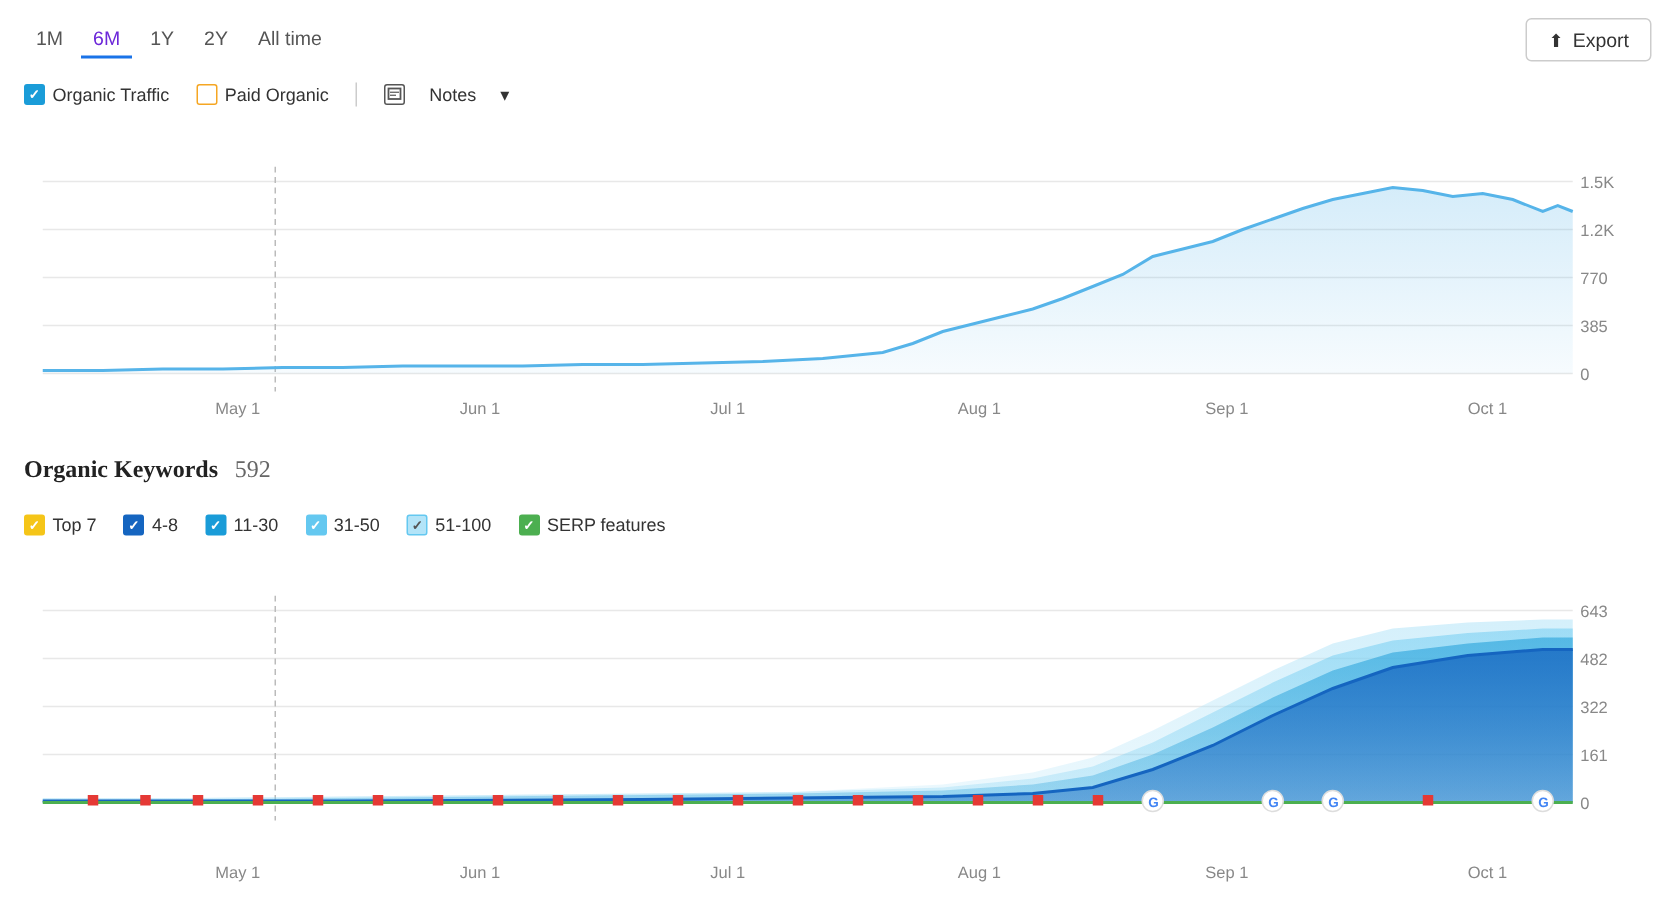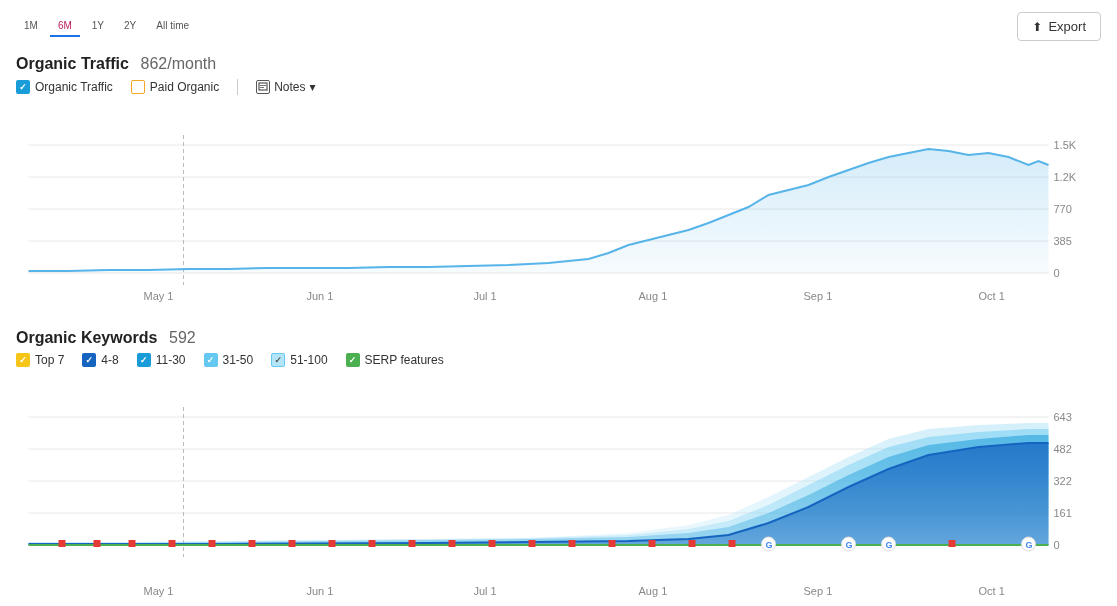--- a/index.html
+++ b/index.html
@@ -2,43 +2,43 @@
 <html><head>
   <meta charset="utf-8">
   <style>
     * { box-sizing: border-box; margin: 0; padding: 0; }
     body { font-family: -apple-system, BlinkMacSystemFont, 'Segoe UI', sans-serif; background: #fff; color: #333; font-size: 13px; }
     .container { padding: 12px 16px; width: 1117px; }
 
     
     .time-tabs { display: flex; align-items: center; gap: 4px; margin-bottom: 14px; justify-content: space-between; }
     .time-tabs-left { display: flex; align-items: center; gap: 4px; }
-    .tab-btn { padding: 4px 8px; border: none; background: none; cursor: pointer; font-size: 10px; color: #555; border-bottom: 2px solid transparent; }
-    .tab-btn.active { color: #be185d; border-bottom: 2px solid #1a73e8; }
+    .tab-btn { padding: 4px 8px; border: none; background: none; cursor: pointer; font-size: 13px; color: #555; border-bottom: 2px solid transparent; }
+    .tab-btn.active { color: #6d28d9; border-bottom: 2px solid #1a73e8; }
     .export-btn { display: flex; align-items: center; gap: 6px; padding: 6px 14px; border: 1px solid #ccc; border-radius: 4px; background: #fff; cursor: pointer; font-size: 13px; color: #333; }
     .export-icon { font-size: 12px; }
 
     
     .section-title { font-size: 16px; font-weight: 600; color: #222; margin-bottom: 6px; }
     .section-count { font-size: 16px; font-weight: 400; color: #666; margin-left: 8px; }
 
     
     .legend { display: flex; align-items: center; gap: 18px; margin-bottom: 8px; flex-wrap: wrap; }
     .legend-item { display: flex; align-items: center; gap: 5px; cursor: pointer; }
     .legend-checkbox { width: 14px; height: 14px; border-radius: 2px; display: flex; align-items: center; justify-content: center; flex-shrink: 0; }
     .legend-checkbox.blue { background: #1a9cd8; }
     .legend-checkbox.orange-outline { background: #fff; border: 1.5px solid #f5a623; }
     .legend-checkbox.yellow { background: #f5c518; }
     .legend-checkbox.dark-blue { background: #1565c0; }
     .legend-checkbox.medium-blue { background: #1a9cd8; }
     .legend-checkbox.light-blue { background: #64c8f0; }
     .legend-checkbox.lightest-blue { background: #b3e4f8; border: 1px solid #64c8f0; }
     .legend-checkbox.green { background: #4caf50; }
     .legend-label { font-size: 12px; color: #333; }
-    .notes-btn { display: flex; align-items: flex-start; gap: 4px; background: none; border: none; cursor: pointer; font-size: 12px; color: #333; }
+    .notes-btn { display: flex; align-items: flex-start; gap: 16px; background: none; border: none; cursor: pointer; font-size: 12px; color: #333; }
     .notes-icon { width: 14px; height: 14px; border: 1.5px solid #555; border-radius: 2px; display: inline-flex; align-items: center; justify-content: center; }
     .divider { width: 1px; height: 16px; background: #ccc; }
 
     
     .chart-wrap { position: relative; width: 100%; margin-top: 40px; }
     svg.chart { width: 100%; display: block; }
 
     
     .keywords-section { margin-top: 24px; }
 
@@ -56,24 +56,20 @@
     <button class="tab-btn">2Y</button>
     <button class="tab-btn">All time</button>
   </div>
   <button class="export-btn">
     <span class="export-icon">⬆</span>
     <span>Export</span>
   </button>
 </div>
 
 <div>
-  <div style="margin-bottom:6px;">
-    <span class="section-title">Organic Traffic</span>
-    <span class="section-count">862/month</span>
-  </div>
 
   <div class="legend">
     <div class="legend-item">
       <div class="legend-checkbox blue">
         <span class="checkmark">✓</span>
       </div>
       <span class="legend-label">Organic Traffic</span>
     </div>
     <div class="legend-item">
       <div class="legend-checkbox orange-outline"></div>
@@ -123,21 +119,21 @@
       <text x="278" y="165" font-size="11" fill="#888">Jun 1</text>
       <text x="445" y="165" font-size="11" fill="#888">Jul 1</text>
       <text x="610" y="165" font-size="11" fill="#888">Aug 1</text>
       <text x="775" y="165" font-size="11" fill="#888">Sep 1</text>
       <text x="950" y="165" font-size="11" fill="#888">Oct 1</text>
     </svg>
   </div>
 </div>
 
 <div class="keywords-section">
-  <div style="margin-bottom:6px;">
+  <div style="margin-bottom:20px;font-family:Liberation Serif, serif;">
     <span class="section-title">Organic Keywords</span>
     <span class="section-count">592</span>
   </div>
 
   <div class="legend">
     <div class="legend-item">
       <div class="legend-checkbox yellow">
         <span class="checkmark">✓</span>
       </div>
       <span class="legend-label">Top 7</span>

